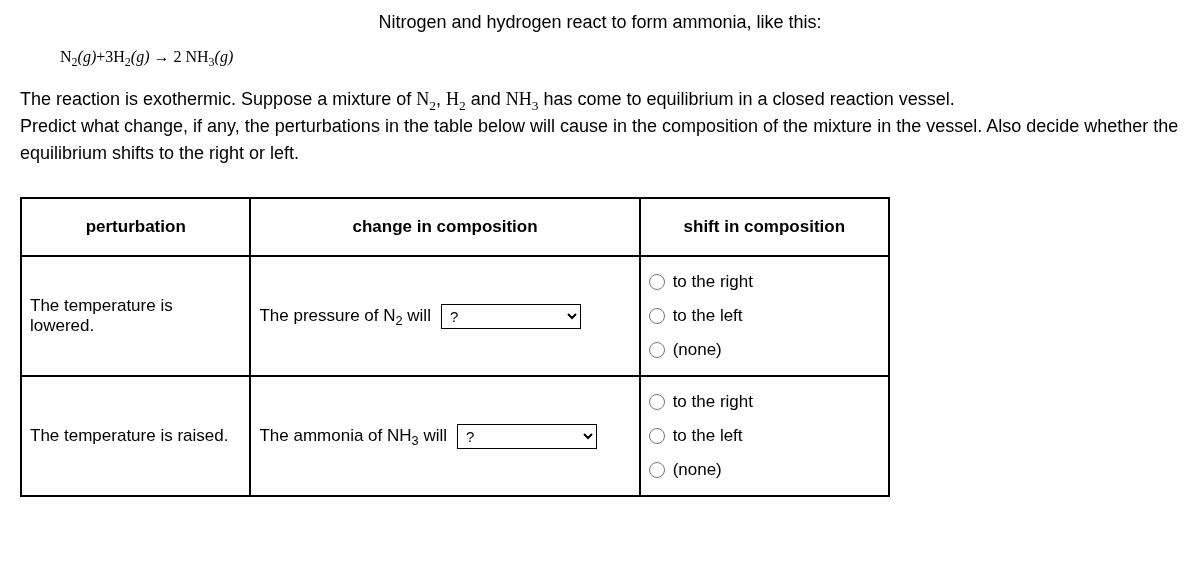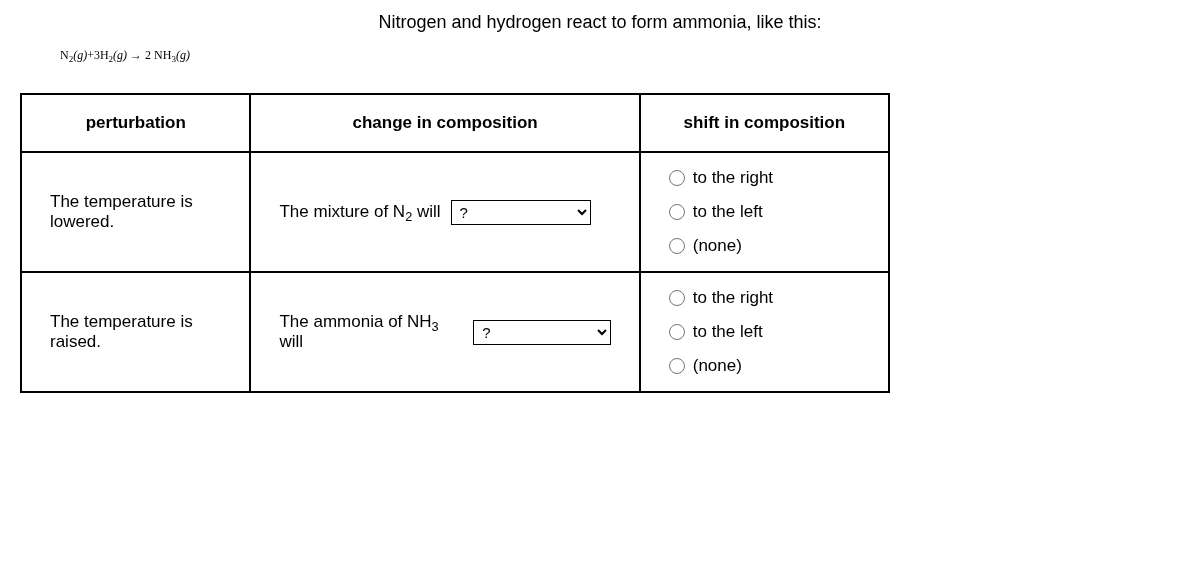--- a/index.html
+++ b/index.html
@@ -14,21 +14,21 @@
       background: #fff;
       padding: 12px 20px;
       width: 1200px;
     }
     .intro-text {
       margin-bottom: 15px;
       text-align: center;
     }
     .equation {
       font-family: Georgia, 'Times New Roman', serif;
-      font-size: 12px;
+      font-size: 16px;
       margin: 0 0 20px 40px;
       font-style: italic;
     }
     .equation .normal {
       font-style: normal;
     }
     .sub {
       font-size: 0.75em;
       vertical-align: sub;
       line-height: 0;
@@ -39,21 +39,21 @@
     }
     .description .chem {
       font-family: Georgia, 'Times New Roman', serif;
     }
     table {
       border-collapse: collapse;
       width: 870px;
     }
     th, td {
       border: 2px solid #000;
-      padding: 10px 28px;
+      padding: 10px 8px;
       text-align: left;
       vertical-align: middle;
     }
     th {
       font-weight: bold;
       text-align: center;
       padding: 18px 12px;
       font-size: 17px;
     }
     td {
@@ -102,37 +102,41 @@
 </head>
 <body>
 
 <p class="intro-text">Nitrogen and hydrogen react to form ammonia, like this:</p>
 
 <p class="equation">
   <span class="normal">N</span><span class="sub normal">2</span>(g)<span class="normal">+3H</span><span class="sub normal">2</span>(g) <span class="normal">→ 2 NH</span><span class="sub normal">3</span>(g)
 </p>
 
 <div class="description">
+  <p>
+    <span>The reaction is exothermic. Suppose a mixture of </span><span class="chem">N<span class="sub">2</span></span><span>, </span><span class="chem">H<span class="sub">2</span></span><span> and </span><span class="chem">NH<span class="sub">3</span></span><span> has come to equilibrium in a closed reaction vessel.</span>
+  </p>
+  <p>Predict what change, if any, the perturbations in the table below will cause in the composition of the mixture in the vessel. Also decide whether the equilibrium shifts to the right or left.</p>
 </div>
 
 <table>
   <thead>
     <tr>
       <th class="col-pert">perturbation</th>
       <th class="col-comp">change in composition</th>
       <th class="col-shift">shift in composition</th>
     </tr>
   </thead>
   <tbody>
     <tr>
       <td>The temperature is lowered.</td>
       <td>
         <div class="comp-cell">
           <span>
-            <span>The mixture of N</span><span class="sub">2</span><span> will</span>
+            <span>The pressure of N</span><span class="sub">2</span><span> will</span>
           </span>
           <select>
             <option>?</option>
           </select>
         </div>
       </td>
       <td>
         <div class="radio-group">
           <label class="radio-option">
             <input type="radio" name="shift1" style="">

